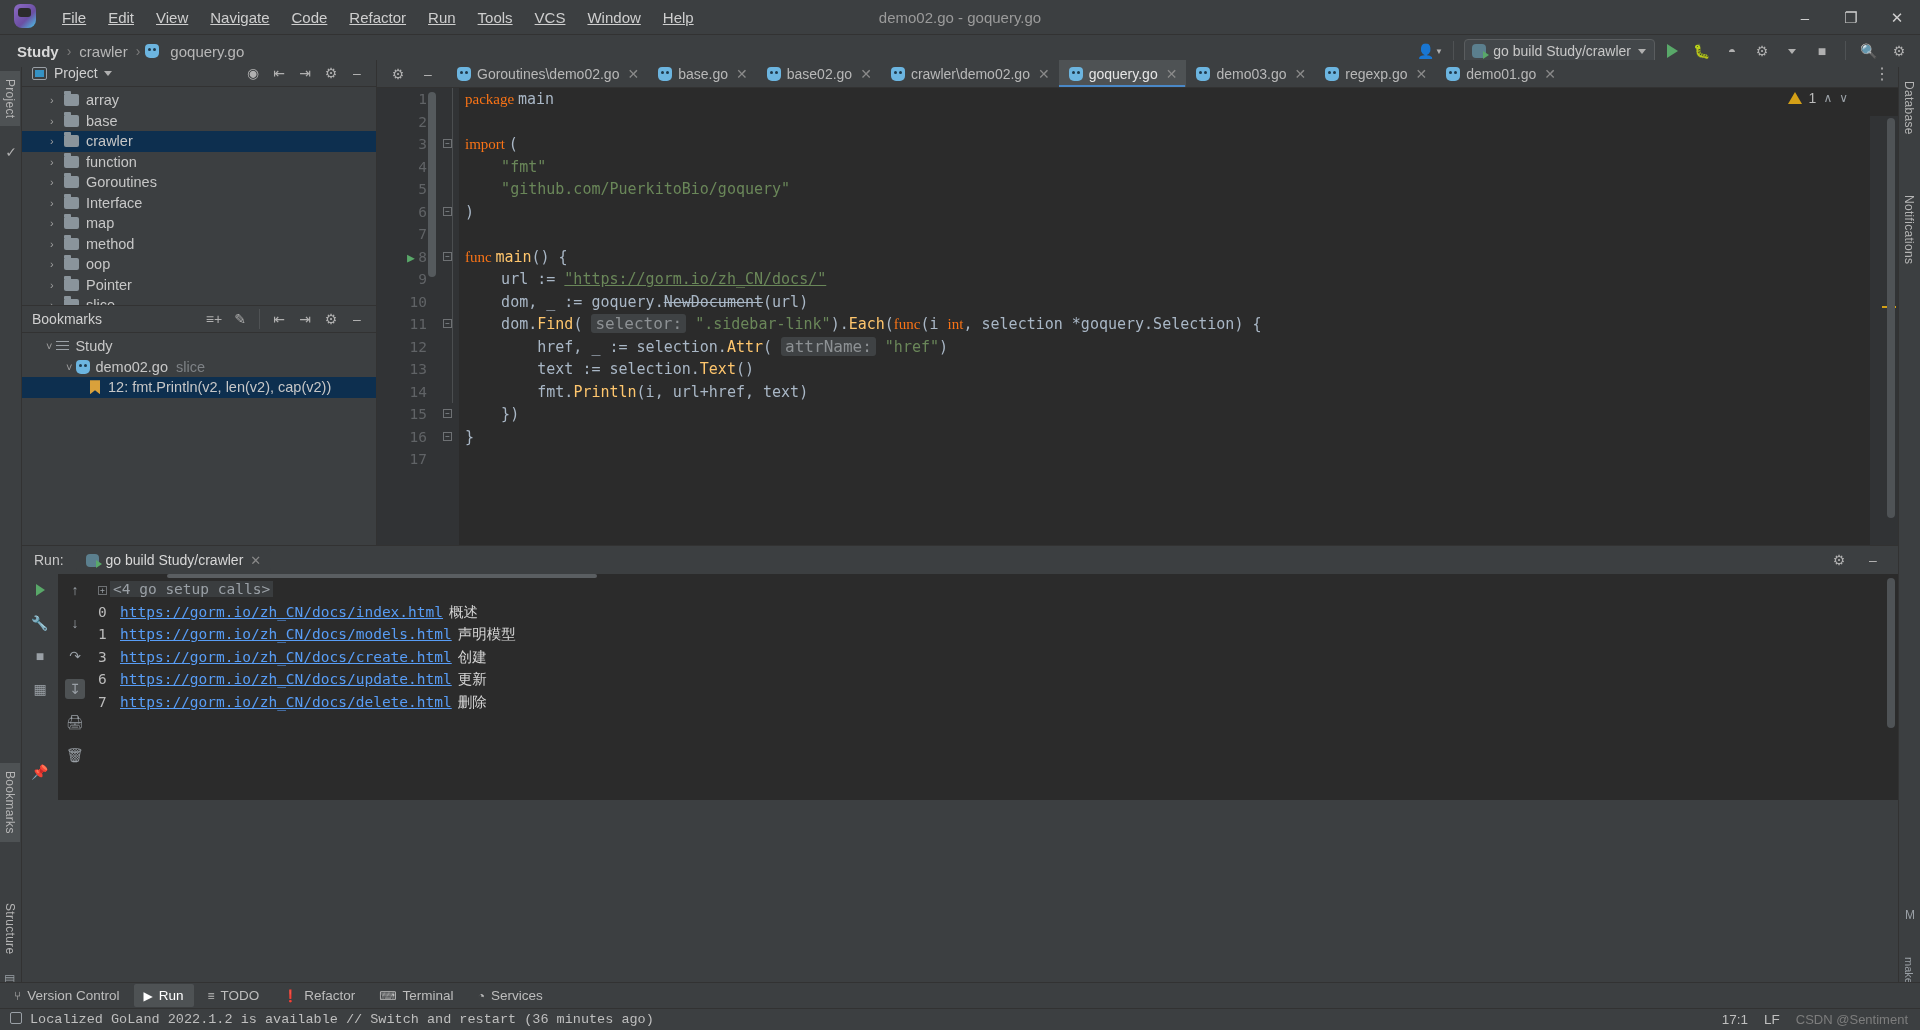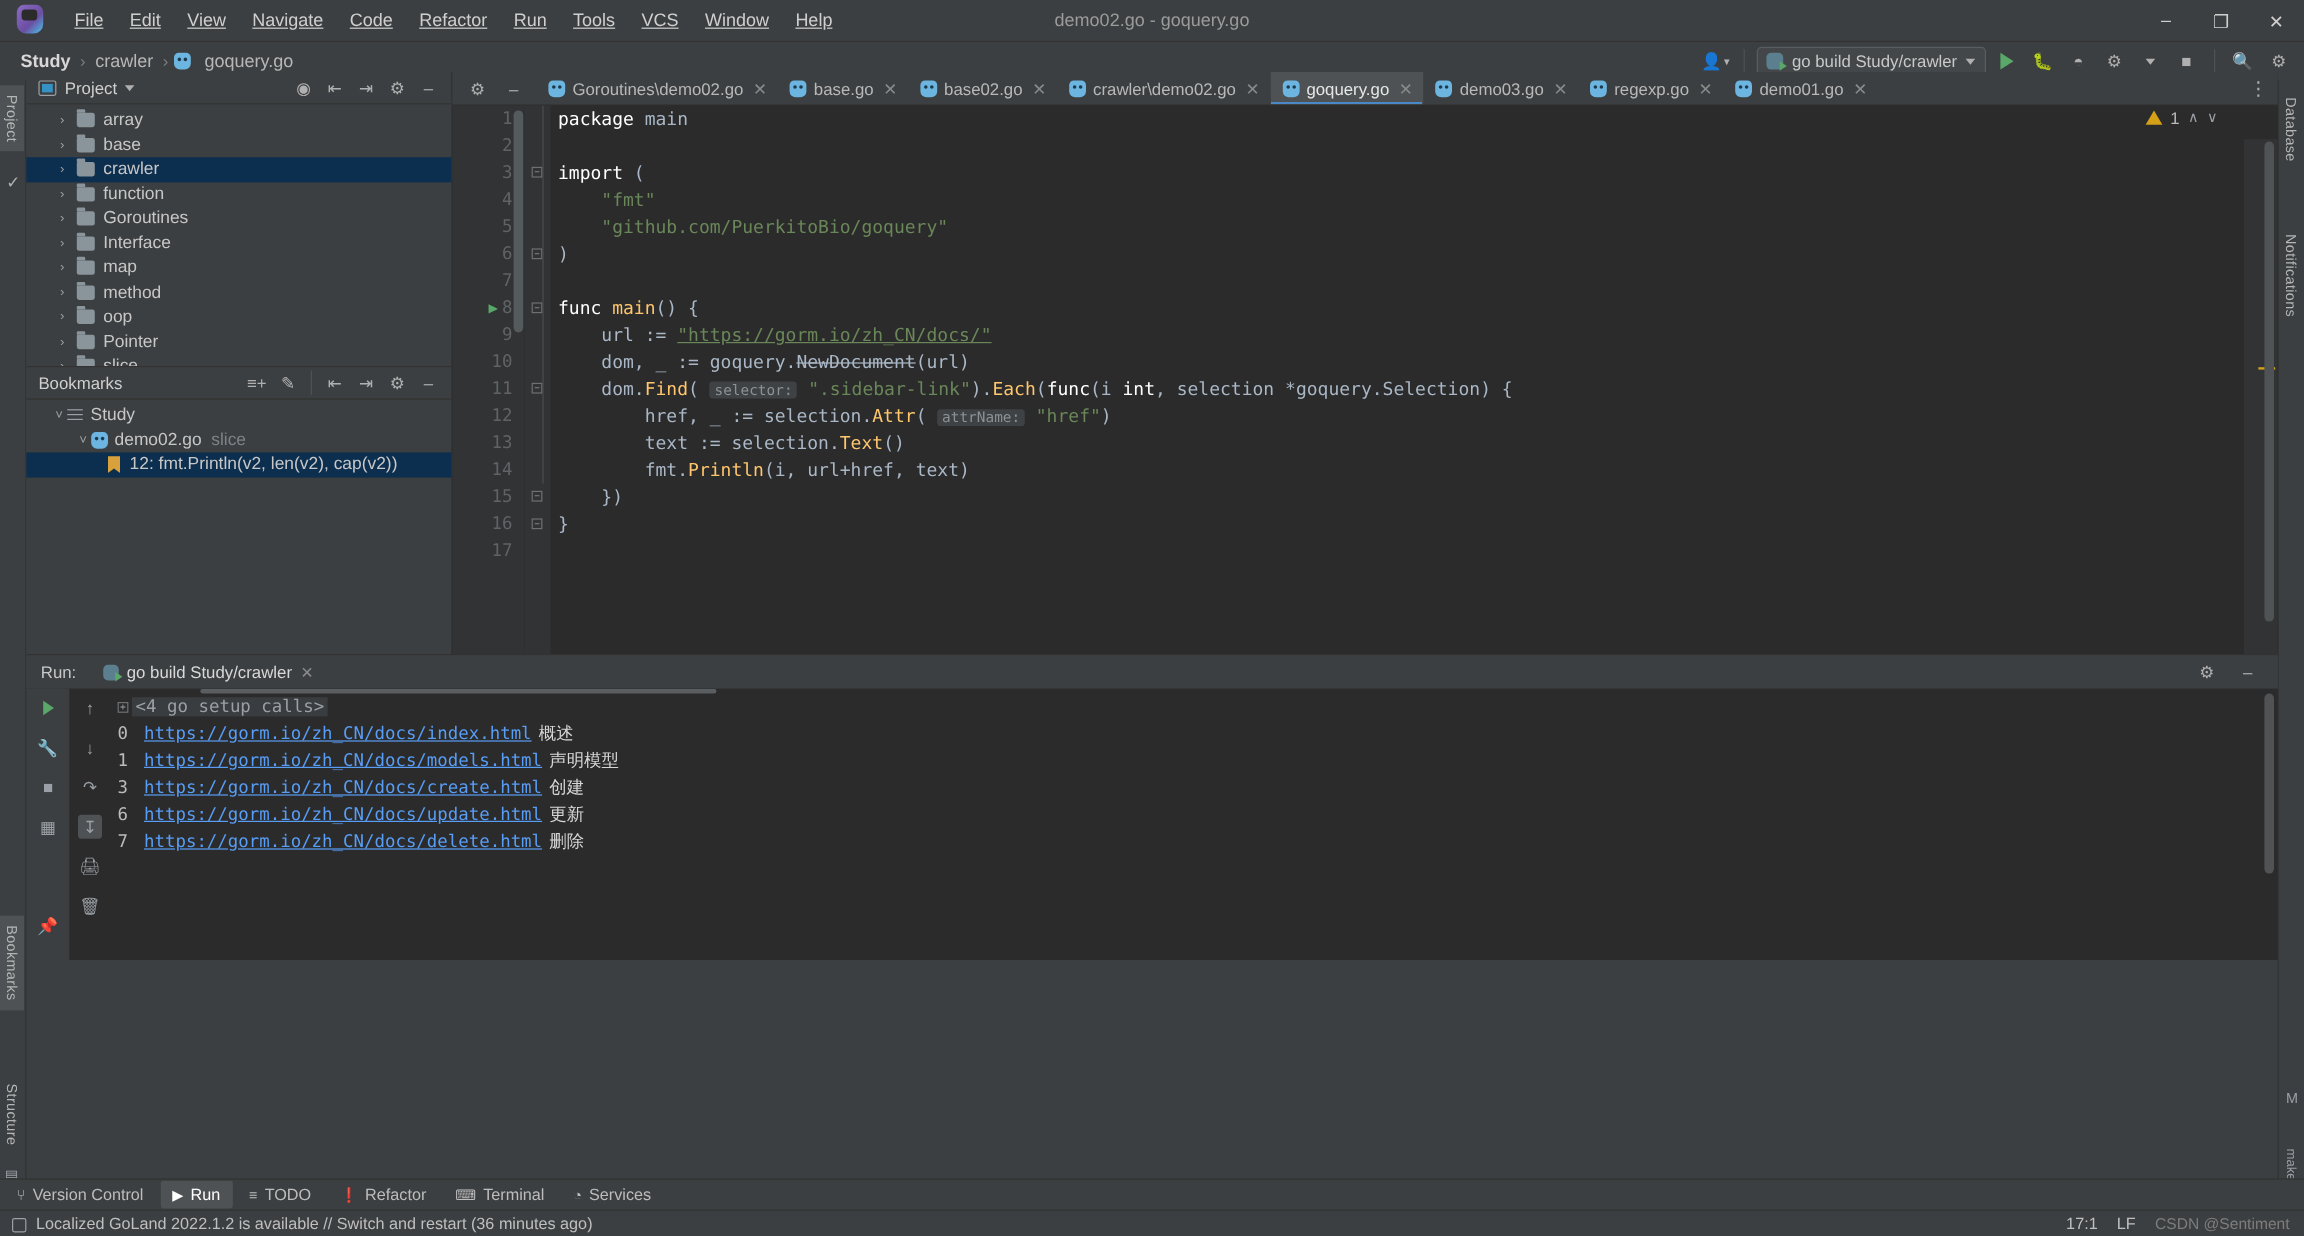--- a/index.html
+++ b/index.html
@@ -166,29 +166,29 @@
     font-family: "DejaVu Sans Mono", monospace; font-size: 14.5px; color: #606366;
   }
   .gutter .ln { height: 22.5px; line-height: 22.5px; text-align: right; padding-right: 10px; }
   .gutter-extra { width: 22px; background: #313335; flex: none; position: relative; }
   .code {
     flex: 1; position: relative; background: #2b2b2b; overflow: hidden;
     font-family: "DejaVu Sans Mono", monospace; font-size: 15px; line-height: 22.5px;
     padding-left: 6px; padding-top: 0; white-space: pre;
   }
   .code .l { height: 22.5px; }
-  .kw { color: #ffffff; }
+  .kw { color: #f97316; font-family: Liberation Serif, serif; }
   .str { color: #6a8759; }
   .fn { color: #ffc66d; }
   .typ { color: #a9b7c6; }
   .plain { color: #a9b7c6; }
   .url-str { color: #6a8759; text-decoration: underline; }
   .strike { text-decoration: line-through; color: #a9b7c6; }
   .hint {
-    background: #3f4244; color: #8d9194; border-radius: 3px; padding: 0 4px; font-size: 12px;
+    background: #3f4244; color: #8d9194; border-radius: 3px; padding: 0 4px; font-size: 16px;
   }
   .gutter-play { position: absolute; left: 30px; color: #59a869; font-size: 13px; }
   .fold {
     position: absolute; width: 9px; height: 9px; border: 1px solid #6e7174; color: #9aa0a6;
     font-size: 8px; line-height: 7px; text-align: center; background: #313335;
   }
   .editor-right {
     position: absolute; top: 28px; right: 0; width: 28px; bottom: 0; background: #313335;
   }
   .warn-chip {
@@ -259,21 +259,21 @@
     padding: 4px 10px; margin-left: 4px; border-radius: 2px;
   }
   .btab.sel { background: #4e5254; color: #ffffff; }
 
   
   .statusbar {
     position: absolute; bottom: 0; left: 0; width: 1920px; height: 22px;
     background: #3c3f41; display: flex; align-items: center; font-size: 13.5px; color: #bfbfbf;
     border-top: 1px solid #323232;
   }
-  .status-left { margin-left: 10px; display: flex; align-items: flex-end; gap: 8px; }
+  .status-left { margin-left: 10px; display: flex; align-items: flex-start; gap: 8px; font-family: Liberation Mono, monospace; }
   .status-right { margin-left: auto; display: flex; align-items: flex-start; gap: 16px; padding-right: 12px; }
   .watermark { color: #7d7d7d; font-size: 13px; }
   .mini-ico { width: 12px; height: 12px; border: 1.4px solid #9aa0a6; border-radius: 2px; }
 
   .green-tri { width:0;height:0;border-left:9px solid #59a869;border-top:6px solid transparent;border-bottom:6px solid transparent; }
 </style>
 </head>
 <body>
 
 <div id="app">

